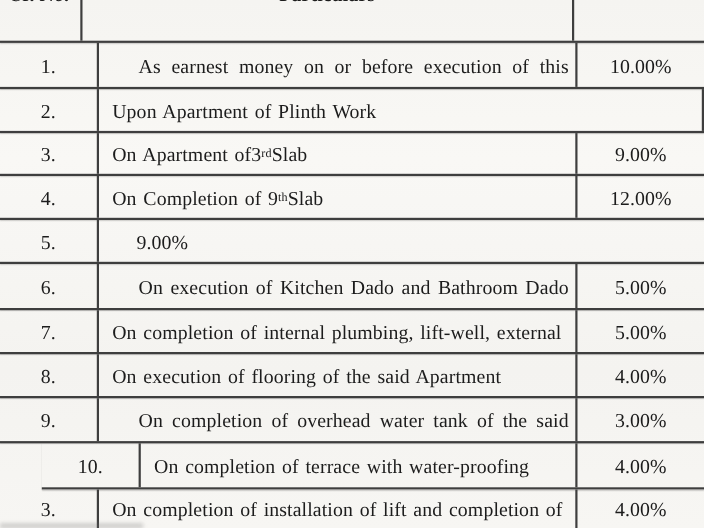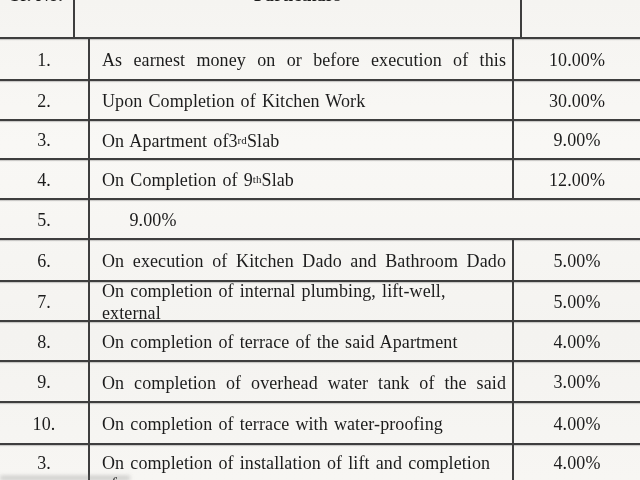--- a/index.html
+++ b/index.html
@@ -29,33 +29,33 @@
   .table .row:nth-child(1){height:69px;}
   .table .row:nth-child(2){height:42px;}
   .table .row:nth-child(3){height:40px;}
   .table .row:nth-child(4){height:39px;}
   .table .row:nth-child(5){height:40px;}
   .table .row:nth-child(6){height:40px;}
   .table .row:nth-child(7){height:42px;}
   .table .row:nth-child(8){height:40px;}
   .table .row:nth-child(9){height:40px;}
   .table .row:nth-child(10){height:41px;}
-  .table .row:nth-child(11){height:42px;}
+  .table .row:nth-child(11){height:42px;margin-left:38px;}
   .table .row:nth-child(12){height:70px;border-bottom:none;box-shadow:none;}
 
   .cell{display:flex;align-items:center;padding-top:2px;}
   .sr{width:90px;border-right:2px solid var(--border);justify-content:center;}
   .part{flex:1;border-right:2px solid var(--border);padding-left:12px;padding-right:6px;}
-  .pct{width:126px;justify-content:center;}
+  .pct{width:115px;justify-content:center;}
 
   .cell span, .cell sup{font-size:18px;letter-spacing:0.1px;}
   .part .ptext{display:block;width:100%;word-spacing:1.5px;font-size:18px;}
   .ptext span{font-size:18px;}
   .ptext sup{font-size:11px;position:relative;top:4px;vertical-align:super;}
-  .justify .ptext{text-align:justify;text-align-last:justify;word-spacing:normal;}
+  .justify .ptext{text-align:justify;text-align-last:justify;word-spacing:normal;margin-left:24px;}
 
   
   .header .cell{align-items:flex-start;padding-top:0;}
   .hsr{width:75px;border-right:2px solid var(--border);justify-content:center;}
   .hpart{flex:1;border-right:2px solid var(--border);justify-content:center;padding-left:0;}
   .hpct{width:118px;justify-content:center;align-items:flex-end;}
   .htext{font-weight:bold;font-size:19px;line-height:23px;}
   .hsr .htext,.hpart .htext{margin-top:14px;}
 
   
@@ -93,25 +93,22 @@
     <div class="cell pct">
         <span>10.00%</span>
       </div>
   </div>
 
   <div class="row">
     <div class="cell sr">
         <span>2.</span>
       </div>
     <div class="cell part">
-      <span class="ptext"><span>Upon Completion of Kitchen Work</span><sup></sup><span></span></span>
-    </div>
-    <div class="cell pct">
-        <span>30.00%</span>
-      </div>
+      <span class="ptext"><span>Upon Apartment of Plinth Work</span><sup></sup><span></span></span>
+    </div>
   </div>
 
   <div class="row">
     <div class="cell sr">
         <span>3.</span>
       </div>
     <div class="cell part">
       <span class="ptext"><span>On Apartment of3</span><sup>rd</sup><span>Slab</span></span>
     </div>
     <div class="cell pct">
@@ -162,21 +159,21 @@
     <div class="cell pct">
         <span>5.00%</span>
       </div>
   </div>
 
   <div class="row">
     <div class="cell sr">
         <span>8.</span>
       </div>
     <div class="cell part">
-      <span class="ptext"><span>On completion of terrace of the said Apartment</span><sup></sup><span></span></span>
+      <span class="ptext"><span>On execution of flooring of the said Apartment</span><sup></sup><span></span></span>
     </div>
     <div class="cell pct">
         <span>4.00%</span>
       </div>
   </div>
 
   <div class="row justify">
     <div class="cell sr">
         <span>9.</span>
       </div>

